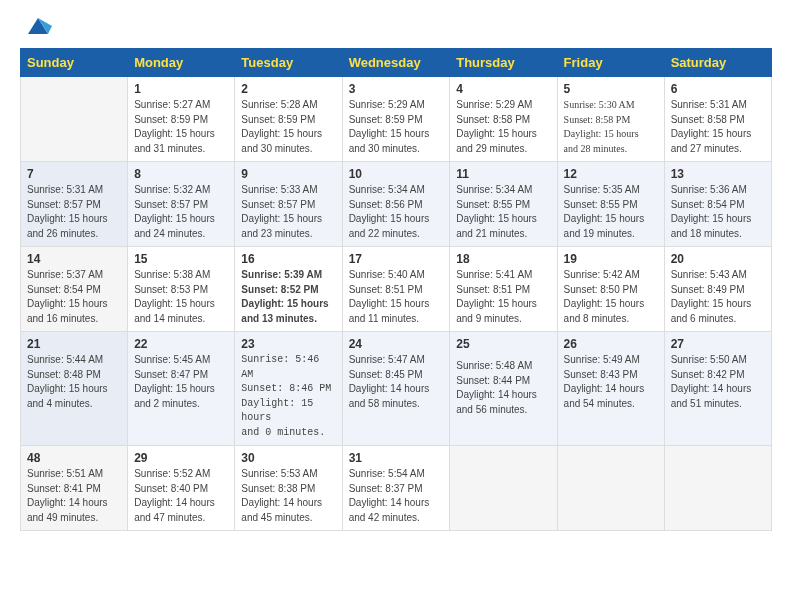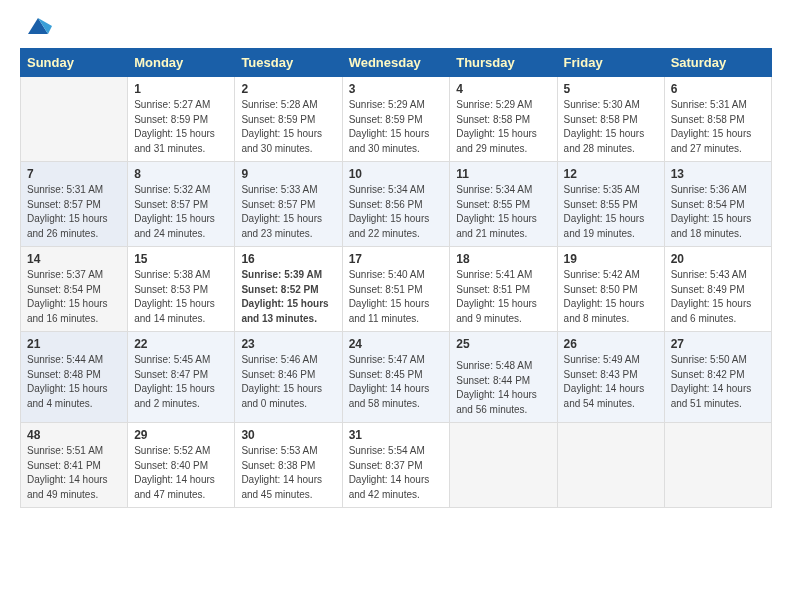--- a/index.html
+++ b/index.html
@@ -56,21 +56,21 @@
       color: #555;
       margin-top: 2px;
     }
     .calendar {
       width: 100%;
       border-collapse: collapse;
       border: 1px solid #ccc;
     }
     .calendar thead tr th {
       background-color: #1a5fa8;
-      color: #fef9c3;
+      color: #fde047;
       font-size: 13px;
       font-weight: bold;
       padding: 6px 6px;
       text-align: left;
       border: 1px solid #1a5fa8;
     }
     .calendar tbody tr td {
       vertical-align: top;
       padding: 5px 6px;
       border: 1px solid #ddd;
@@ -173,21 +173,21 @@
         </td>
         <td>
           <span class="day-num">4</span>
           <div class="day-info" style="white-space: pre-line;">Sunrise: 5:29 AM
 Sunset: 8:58 PM
 Daylight: 15 hours
 and 29 minutes.</div>
         </td>
         <td>
           <span class="day-num">5</span>
-          <div class="day-info" style="white-space: pre-line;">Sunrise: 5:30 AM
+          <div class="day-info" style="white-space: pre-line; font-family: Liberation Serif, serif;">Sunrise: 5:30 AM
 Sunset: 8:58 PM
 Daylight: 15 hours
 and 28 minutes.</div>
         </td>
         <td>
           <span class="day-num">6</span>
           <div class="day-info" style="white-space: pre-line;">Sunrise: 5:31 AM
 Sunset: 8:58 PM
 Daylight: 15 hours
 and 27 minutes.</div>
@@ -305,21 +305,21 @@
         </td>
         <td>
           <span class="day-num">22</span>
           <div class="day-info" style="white-space: pre-line;">Sunrise: 5:45 AM
 Sunset: 8:47 PM
 Daylight: 15 hours
 and 2 minutes.</div>
         </td>
         <td>
           <span class="day-num">23</span>
-          <div class="day-info" style="white-space: pre-line;">Sunrise: 5:46 AM
+          <div class="day-info" style="white-space: pre-line; font-family: Liberation Mono, monospace;">Sunrise: 5:46 AM
 Sunset: 8:46 PM
 Daylight: 15 hours
 and 0 minutes.</div>
         </td>
         <td>
           <span class="day-num">24</span>
           <div class="day-info" style="white-space: pre-line;">Sunrise: 5:47 AM
 Sunset: 8:45 PM
 Daylight: 14 hours
 and 58 minutes.</div>

